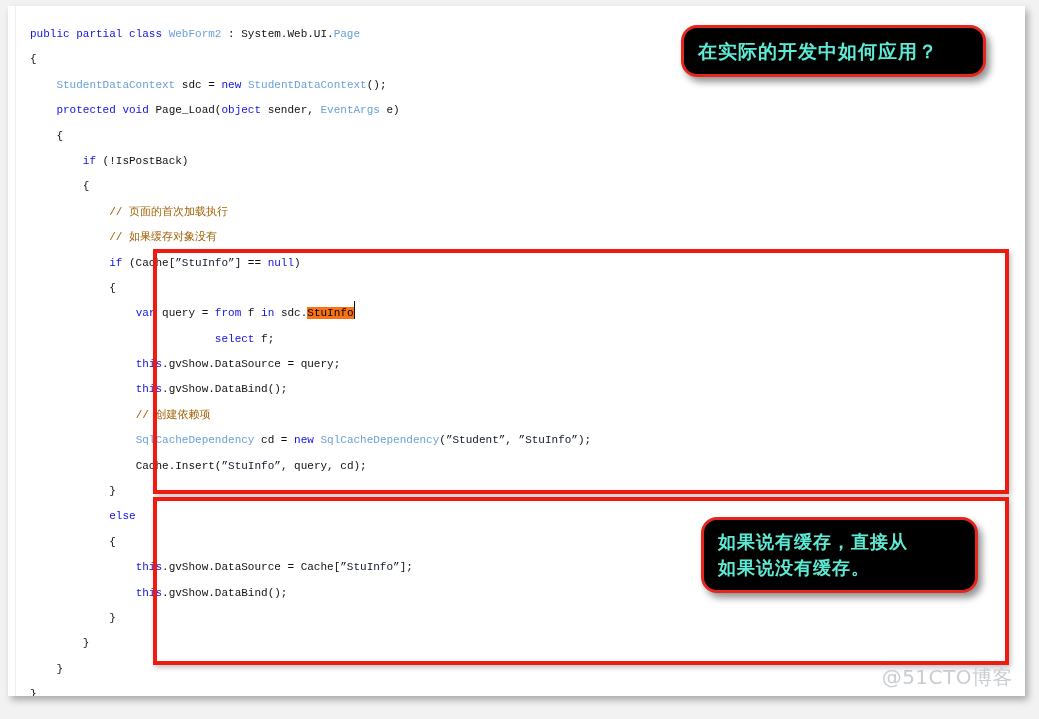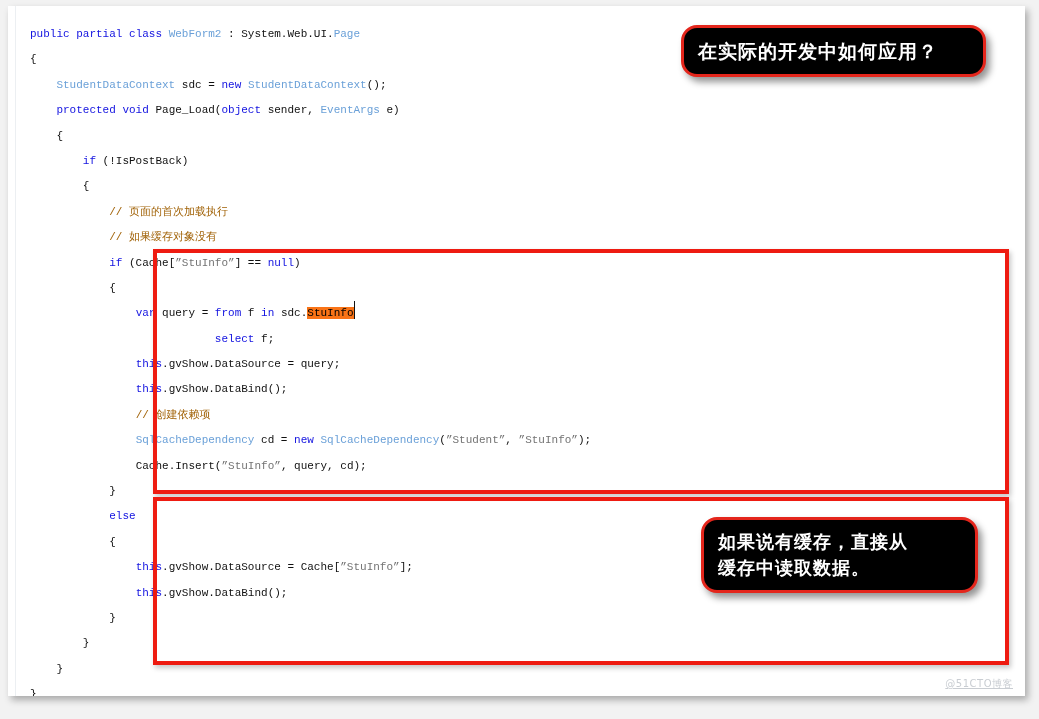--- a/index.html
+++ b/index.html
@@ -46,21 +46,21 @@
     font-family: "Liberation Mono", "DejaVu Sans Mono", monospace;
     font-size: 11px;
     line-height: 25.4px;
     color: #000000;
     letter-spacing: 0px;
   }
   #code .ln { display: block; height: 25.4px; padding-left: 22px; }
 
   .kw   { color: #1212e0; }          
   .typ  { color: #6aa0d8; }          
-  .str  { color: #737373; margin-top: 28px; }          
+  .str  { color: #0f172a; margin-top: 28px; }          
   .cmt  { color: #a16207; }          
   .pln  { color: #101010; }
   .sel  { background: #f97316; }     
   .caret {
     display: inline-block;
     width: 0;
     border-left: 1.6px solid #111;
     height: 18px;
     vertical-align: -3px;
     margin-left: 0px;
@@ -76,21 +76,21 @@
   }
   #redbox-if   { left: 145px; top: 243px; width: 856px; height: 245px; }
   #redbox-else { left: 145px; top: 491px; width: 856px; height: 168px; }
 
   
   .callout {
     position: absolute;
     background: #000000;
     border: 3px solid #e4261c;
     border-radius: 16px;
-    color: #ffffff;
+    color: #5eead4;
     box-sizing: border-box;
     box-shadow: 4px 5px 7px rgba(0,0,0,0.42);
     font-family: "DejaVu Sans", "Liberation Sans", sans-serif;
     font-weight: bold;
     display: flex;
     align-items: center;
     justify-content: flex-start;
     padding: 4px 12px 4px 14px;
   }
   .callout .txt {
@@ -106,23 +106,22 @@
   #callout-3 { left: 693px; top: 511px; width: 277px; height: 76px; }
   #callout-3 .txt { font-size: 18px; line-height: 26px; }
 
   
   #watermark {
     position: absolute;
     right: 12px;
     bottom: 5px;
     color: #c9cdd2;
     font-family: "DejaVu Sans", "Liberation Sans", sans-serif;
-    font-size: 10px;
+    font-size: 20px;
     letter-spacing: 0.5px;
-    text-decoration: underline;
   }
 </style>
 </head>
 <body>
 
 <div id="page">
 
   <div id="gutter-line"></div>
 
   <pre id="code"><span class="ln"><span></span><span class="kw">public </span><span class="kw">partial </span><span class="kw">class </span><span class="typ">WebForm2</span><span class="pln"> : System.Web.UI.</span><span class="typ">Page</span></span><span class="ln"><span></span><span class="pln">{</span></span><span class="ln"><span>    </span><span class="typ">StudentDataContext</span><span class="pln"> sdc = </span><span class="kw">new</span><span class="pln"> </span><span class="typ">StudentDataContext</span><span class="pln">();</span></span><span class="ln"><span>    </span><span class="kw">protected </span><span class="kw">void</span><span class="pln"> Page_Load(</span><span class="kw">object</span><span class="pln"> sender, </span><span class="typ">EventArgs</span><span class="pln"> e)</span></span><span class="ln"><span>    </span><span class="pln">{</span></span><span class="ln"><span>        </span><span class="kw">if</span><span class="pln"> (!IsPostBack)</span></span><span class="ln"><span>        </span><span class="pln">{</span></span><span class="ln"><span>            </span><span class="cmt">// 页面的首次加载执行</span></span><span class="ln"><span>            </span><span class="cmt">// 如果缓存对象没有</span></span><span class="ln"><span>            </span><span class="kw">if</span><span class="pln"> (Cache[</span><span class="str">”StuInfo”</span><span class="pln">] == </span><span class="kw">null</span><span class="pln">)</span></span><span class="ln"><span>            </span><span class="pln">{</span></span><span class="ln"><span>                </span><span class="kw">var</span><span class="pln"> query = </span><span class="kw">from</span><span class="pln"> f </span><span class="kw">in</span><span class="pln"> sdc.</span><span class="sel">StuInfo</span><span class="caret"></span></span><span class="ln"><span>                            </span><span class="kw">select</span><span class="pln"> f;</span></span><span class="ln"><span>                </span><span class="kw">this</span><span class="pln">.gvShow.DataSource = query;</span></span><span class="ln"><span>                </span><span class="kw">this</span><span class="pln">.gvShow.DataBind();</span></span><span class="ln"><span>                </span><span class="cmt">// 创建依赖项</span></span><span class="ln"><span>                </span><span class="typ">SqlCacheDependency</span><span class="pln"> cd = </span><span class="kw">new</span><span class="pln"> </span><span class="typ">SqlCacheDependency</span><span class="pln">(</span><span class="str">”Student”</span><span class="pln">, </span><span class="str">”StuInfo”</span><span class="pln">);</span></span><span class="ln"><span>                </span><span class="pln">Cache.Insert(</span><span class="str">”StuInfo”</span><span class="pln">, query, cd);</span></span><span class="ln"><span>            </span><span class="pln">}</span></span><span class="ln"><span>            </span><span class="kw">else</span></span><span class="ln"><span>            </span><span class="pln">{</span></span><span class="ln"><span>                </span><span class="kw">this</span><span class="pln">.gvShow.DataSource = Cache[</span><span class="str">”StuInfo”</span><span class="pln">];</span></span><span class="ln"><span>                </span><span class="kw">this</span><span class="pln">.gvShow.DataBind();</span></span><span class="ln"><span>            </span><span class="pln">}</span></span><span class="ln"><span>        </span><span class="pln">}</span></span><span class="ln"><span>    </span><span class="pln">}</span></span><span class="ln"><span></span><span class="pln">}</span></span></pre>
@@ -130,17 +129,17 @@
   <div class="redbox" id="redbox-if"></div>
   <div class="redbox" id="redbox-else"></div>
 
   <div class="callout" id="callout-1">
     <span class="txt">在实际的开发中如何应用？</span>
   </div>
 
 
   <div class="callout" id="callout-3">
     <span class="txt">如果说有缓存，直接从
-缓存中读取数据。</span>
+如果说没有缓存。</span>
   </div>
 
   <div id="watermark">@51CTO博客</div>
 </div>
 
 </body></html>

